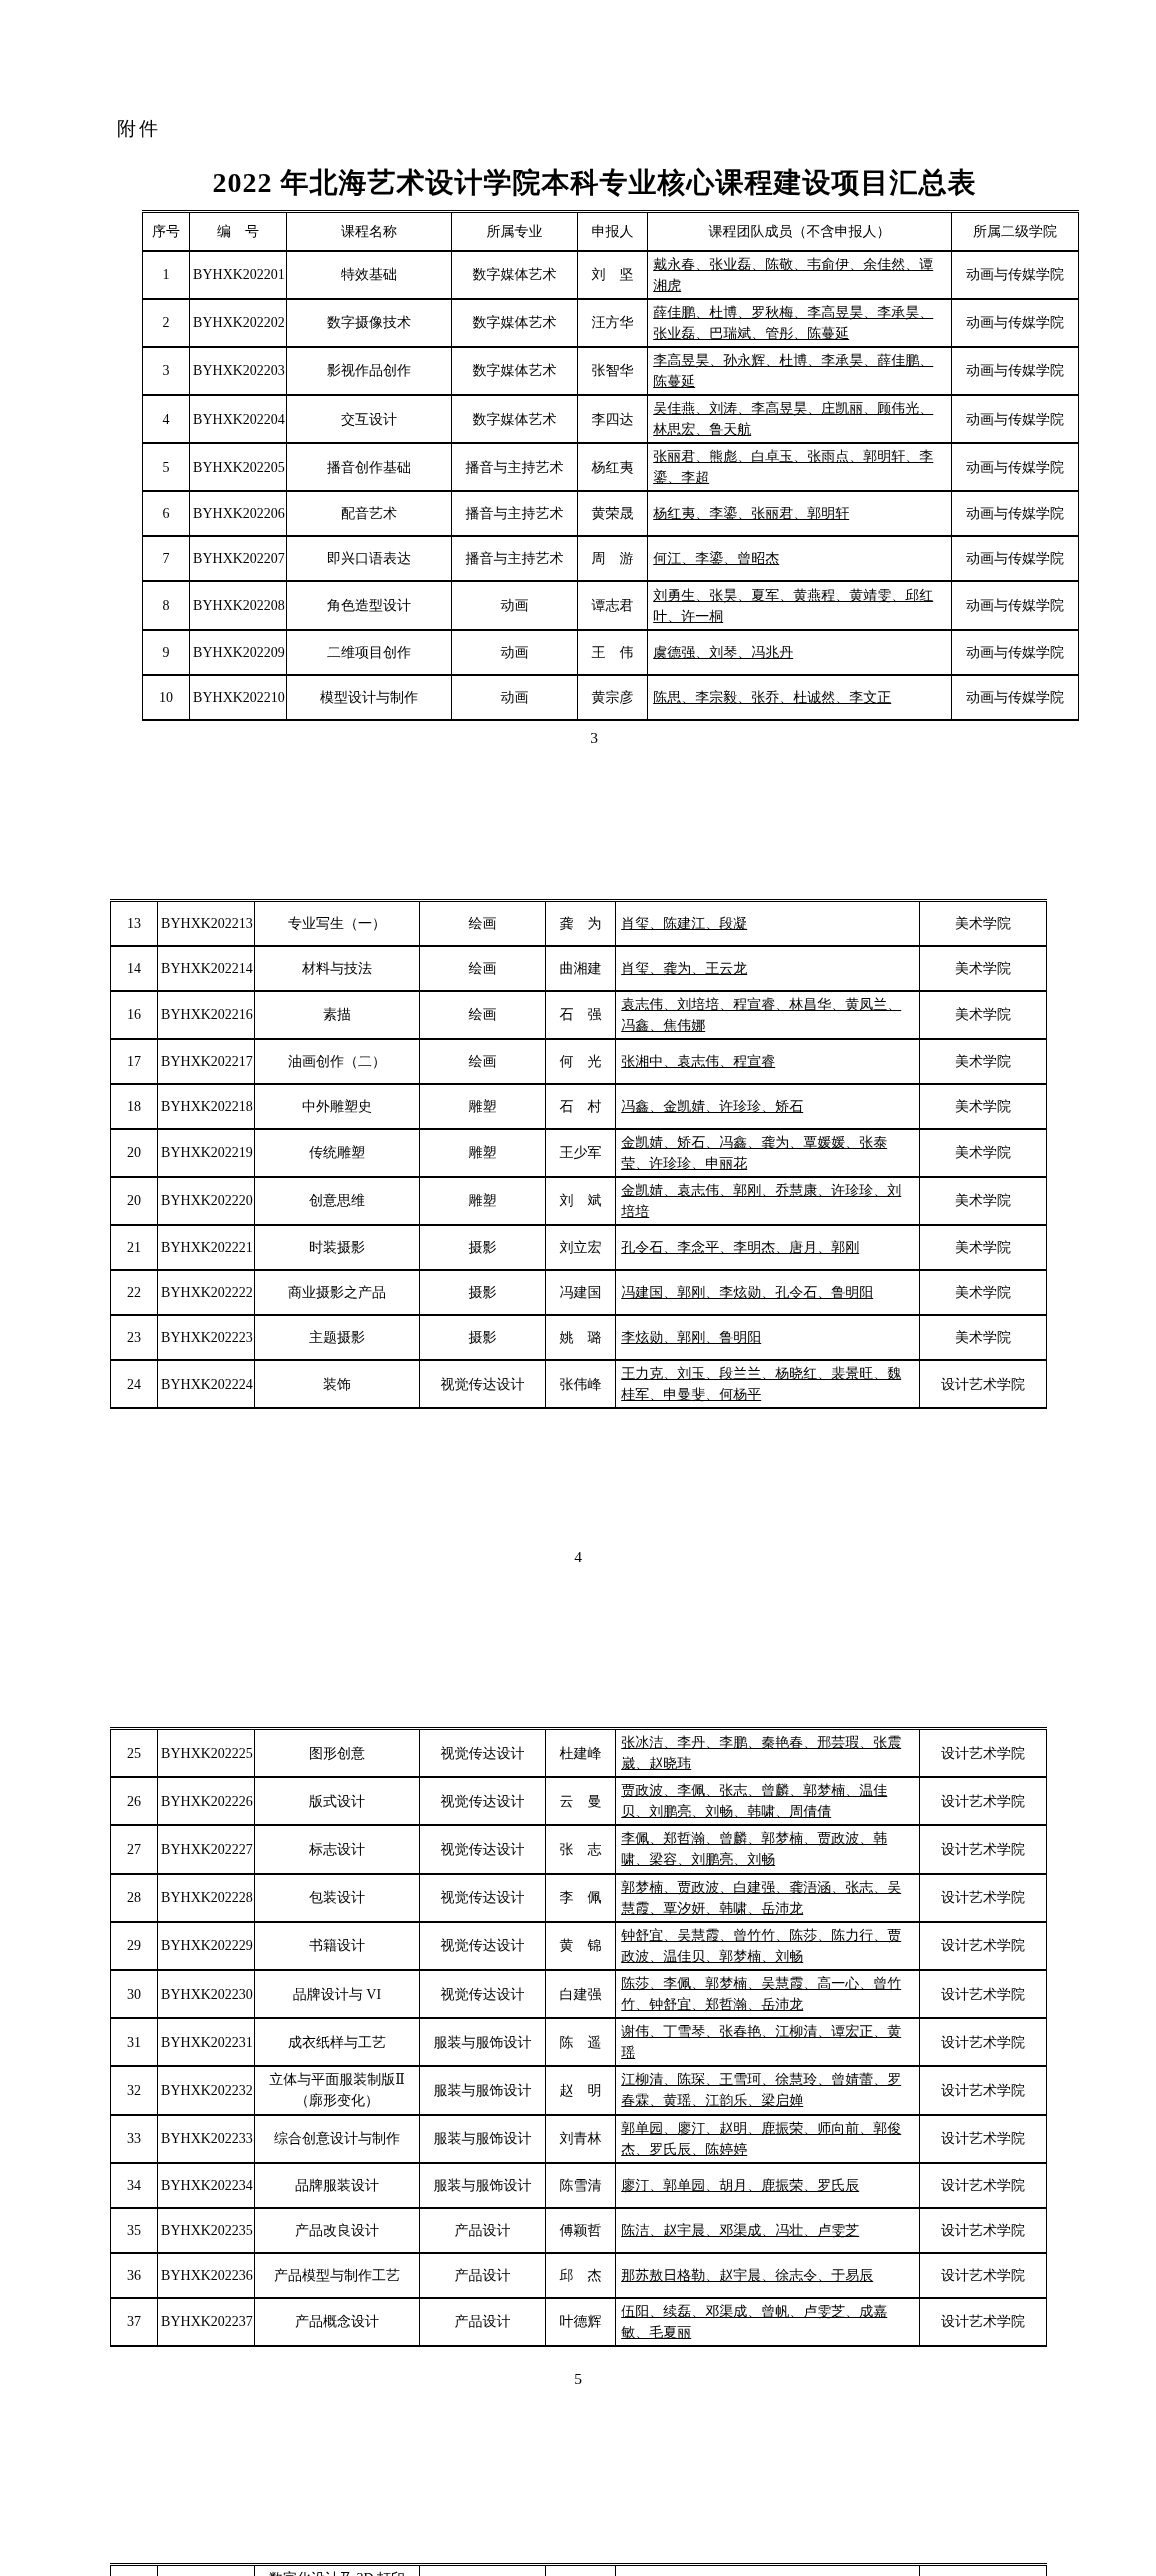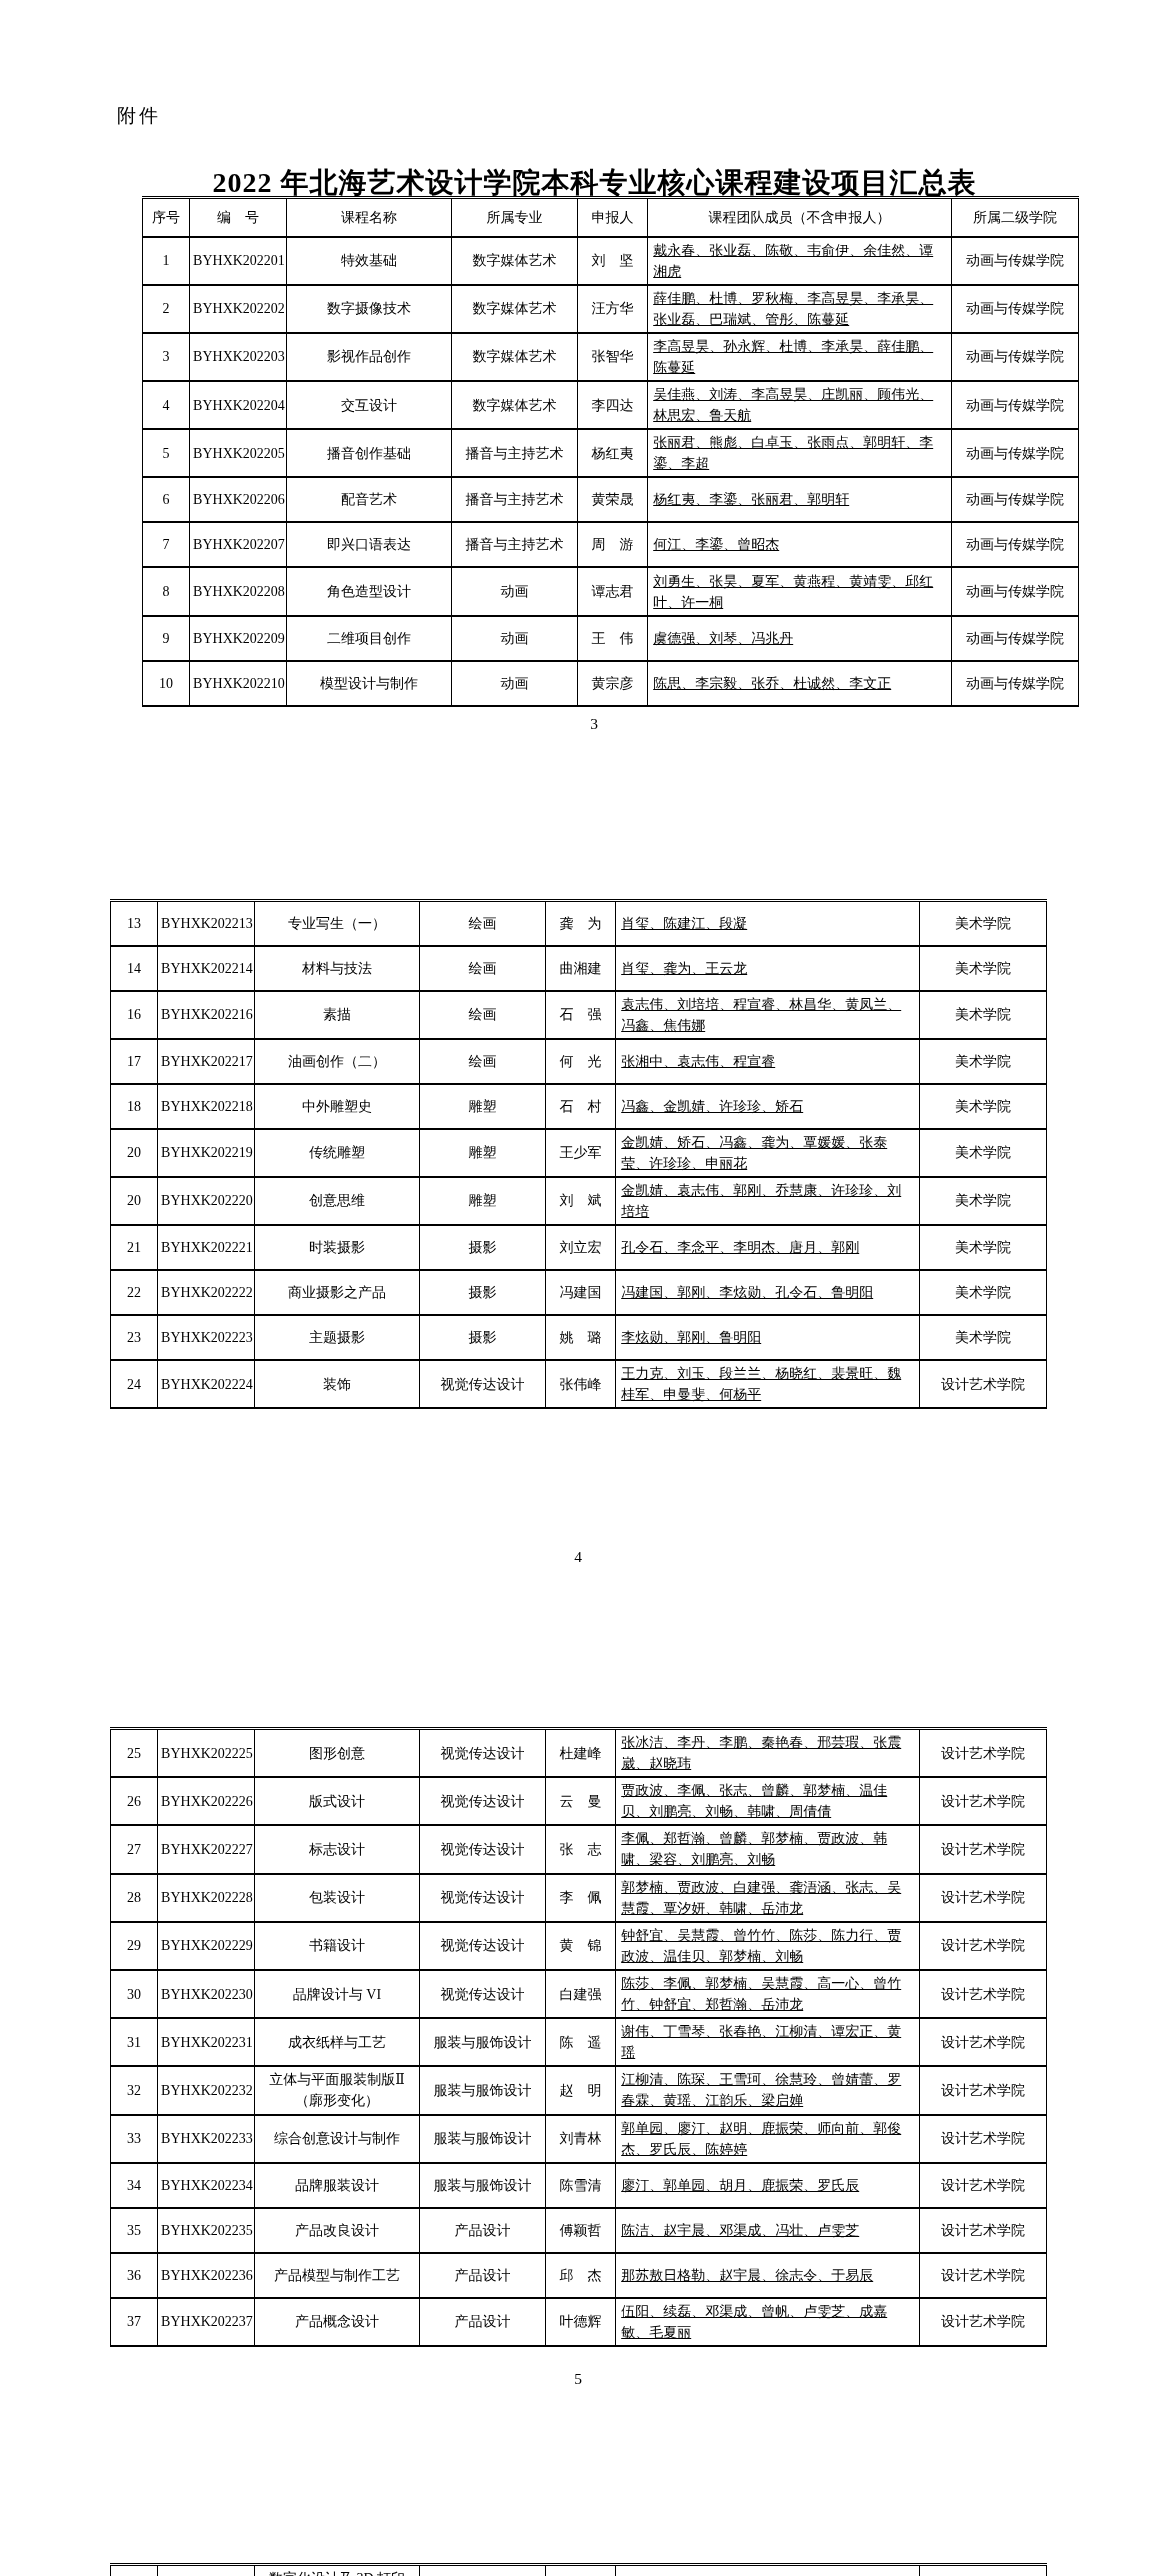--- a/index.html
+++ b/index.html
@@ -12,21 +12,21 @@
   .sheet {
     position: relative;
     width: 1157px;
     height: 4088px;
     background: #ffffff;
     overflow: hidden;
   }
   .attachment {
     position: absolute;
     left: 117px;
-    top: 103px;
+    top: 116px;
     font-size: 19px;
     letter-spacing: 3.1px;
   }
   .title {
     position: absolute;
     left: 0;
     top: 148px;
     width: 100%;
     margin: 16px;
     text-align: center;
@@ -82,21 +82,21 @@
     font-size: 15.5px;
   }
 </style>
 </head>
 <body>
 
 <div class="sheet">
   <div class="attachment">附件</div>
   <h1 class="title">2022 年北海艺术设计学院本科专业核心课程建设项目汇总表</h1>
   <div id="pages-root">
-  <section class="page-block" style="top: 196px; padding-left: 32px;">
+  <section class="page-block" style="top: 210px; padding-left: 32px;">
     <table class="course-table">
       <colgroup>
         <col class="c1">
             <col class="c2">
             <col class="c3">
             <col class="c4">
             <col class="c5">
             <col class="c6">
             <col class="c7">
       </colgroup>

